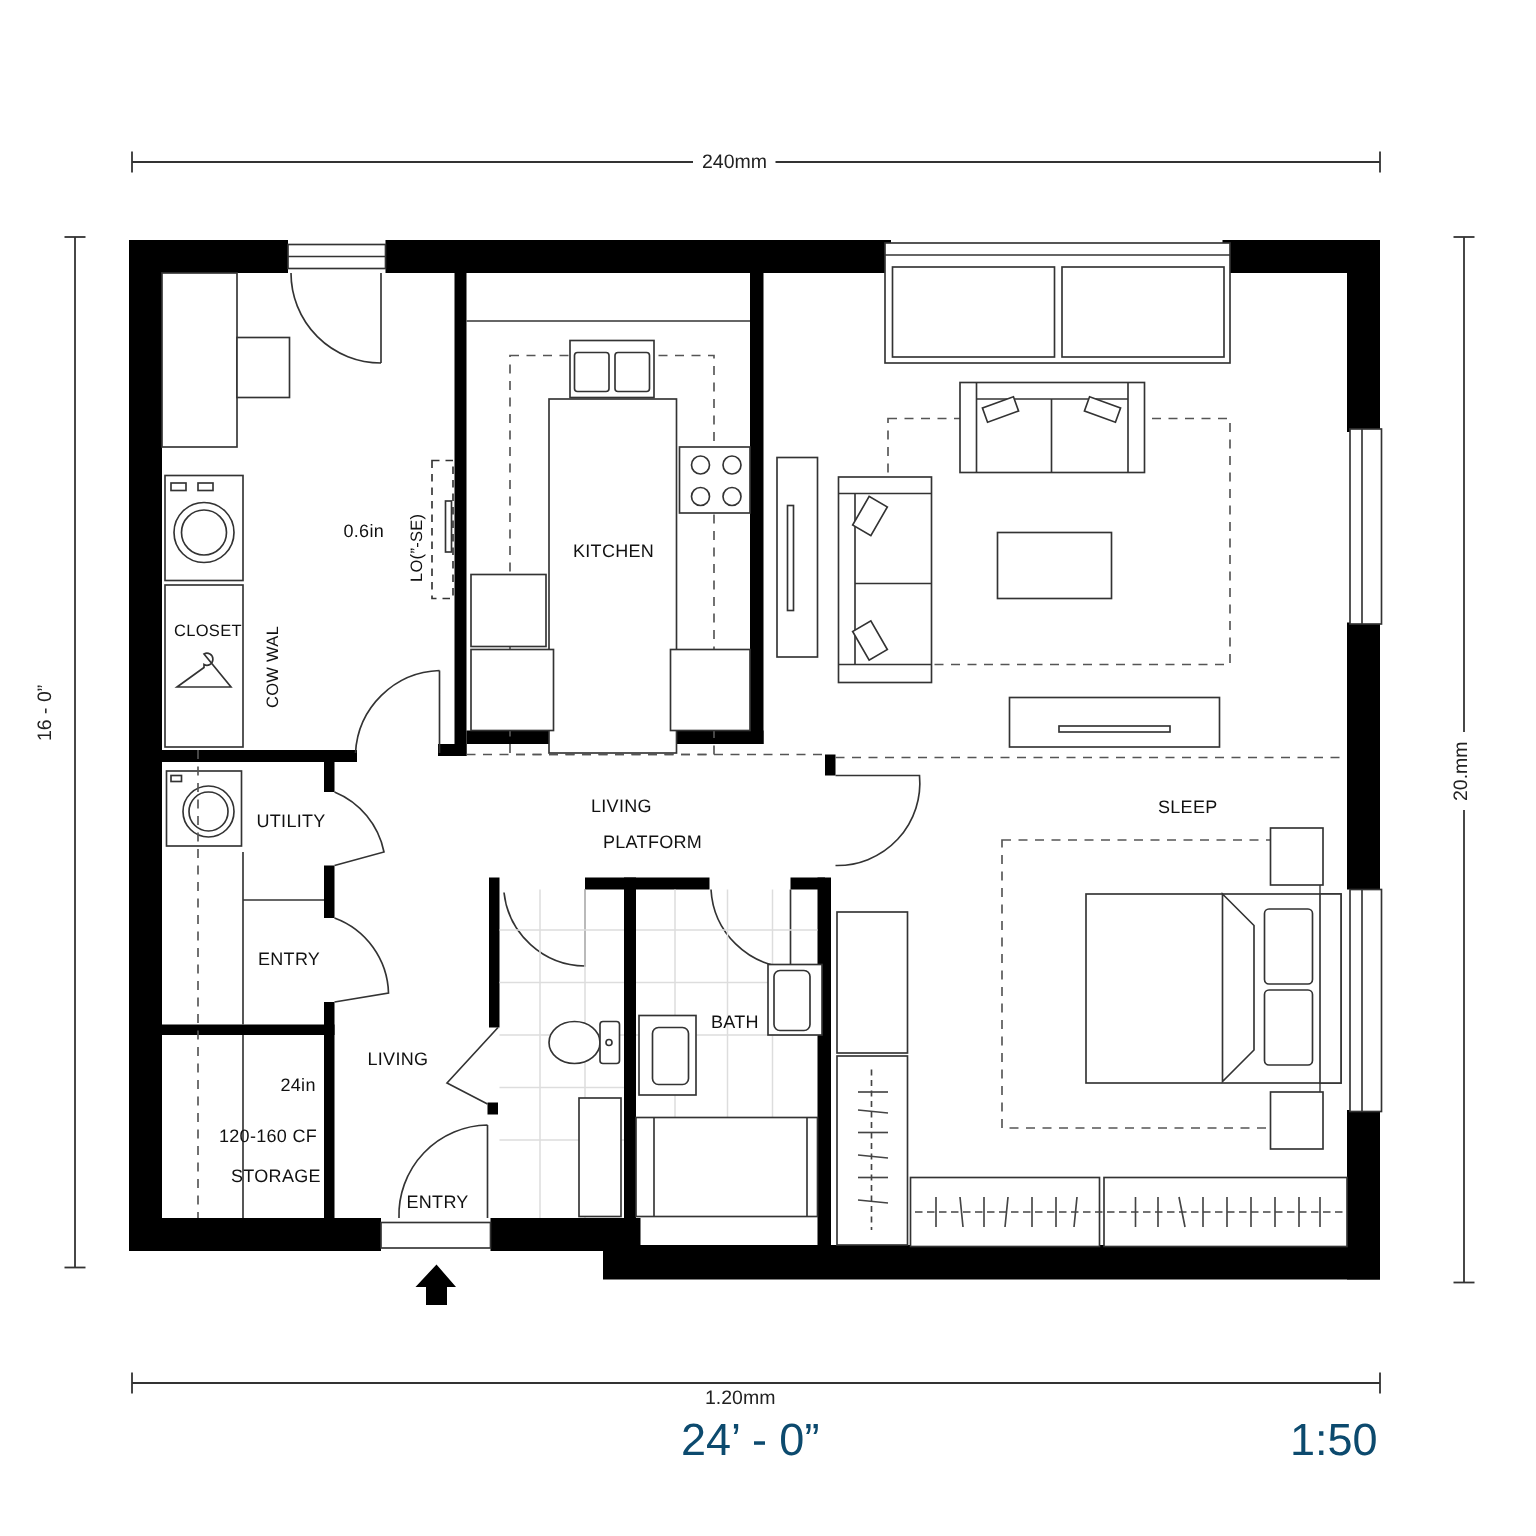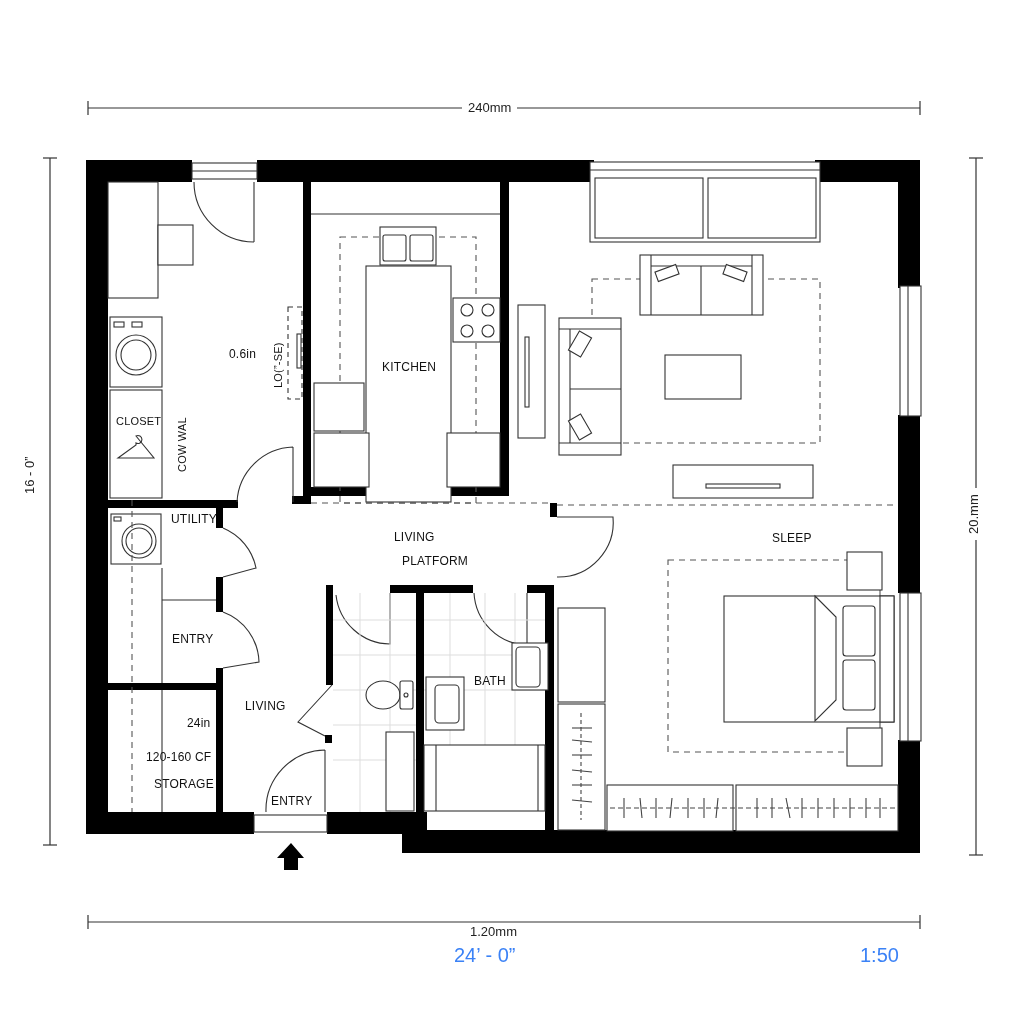--- a/index.html
+++ b/index.html
@@ -1,21 +1,21 @@
 <!DOCTYPE html>
 <html><head>
 <meta charset="utf-8">
 <style>
   html, body { margin:0; padding:0; background:#ffffff; }
   body { width:1024px; height:1024px; position:relative; overflow:hidden; font-family:"Liberation Sans", sans-serif; color:#111; }
   #plan { position:absolute; left:0; top:0; }
   .lbl { position:absolute; font-family:"Liberation Sans", sans-serif; color:#111; white-space:nowrap; }
   .room { font-size:12px; letter-spacing:0.2px; }
   .dim { font-size:13px; color:#222; background:#fff; padding:0 6px; }
-  .big { font-size:20px; color:#3b82f6; }
+  .big { font-size:30px; color:#0c4a6e; }
 </style>
 </head>
 <body>
 
 <svg id="plan" width="1024" height="1024" viewBox="0 0 1024 1024" xmlns="http://www.w3.org/2000/svg">
   <g fill="none" stroke="#333" stroke-width="1.2">
 
     <g>
       <line x1="88" y1="108" x2="920" y2="108"></line>
       <line x1="88" y1="101" x2="88" y2="115"></line>
@@ -274,21 +274,21 @@
 <div class="lbl dim" style="left:966px; top:540px; transform:rotate(-90deg); transform-origin:left top;">20.mm</div>
 <div class="lbl dim" style="left:464px; top:883px;margin-top:41px;">1.20mm</div>
 <div class="lbl big" style="left:454px; top:944px;">24’ - 0”</div>
 <div class="lbl big" style="left:860px; top:944px;">1:50</div>
 
 <div class="lbl room" style="left:116px; top:415px; font-size:11px;">CLOSET</div>
 <div class="lbl room" style="left:176px; top:472px; font-size:11px; transform:rotate(-90deg); transform-origin:left top;">COW WAL</div>
 <div class="lbl room" style="left:229px; top:347px;">0.6in</div>
 <div class="lbl room" style="left:272px; top:388px; font-size:11px; transform:rotate(-90deg); transform-origin:left top;">LO(”-SE)</div>
 <div class="lbl room" style="left:382px; top:360px;">KITCHEN</div>
-<div class="lbl room" style="left:171px; top:512px;">UTILITY</div>
+<div class="lbl room" style="left:171px; top:540px;">UTILITY</div>
 <div class="lbl room" style="left:172px; top:632px;">ENTRY</div>
 <div class="lbl room" style="left:394px; top:530px;">LIVING</div>
 <div class="lbl room" style="left:378px; top:554px;margin-left:24px;">PLATFORM</div>
 <div class="lbl room" style="left:245px; top:699px;">LIVING</div>
 <div class="lbl room" style="left:160px; top:716px;margin-left:27px;">24in</div>
 <div class="lbl room" style="left:146px; top:750px;">120-160 CF</div>
 <div class="lbl room" style="left:154px; top:777px;">STORAGE</div>
 <div class="lbl room" style="left:271px; top:794px;">ENTRY</div>
 <div class="lbl room" style="left:474px; top:674px;">BATH</div>
 <div class="lbl room" style="left:772px; top:531px;">SLEEP</div>

